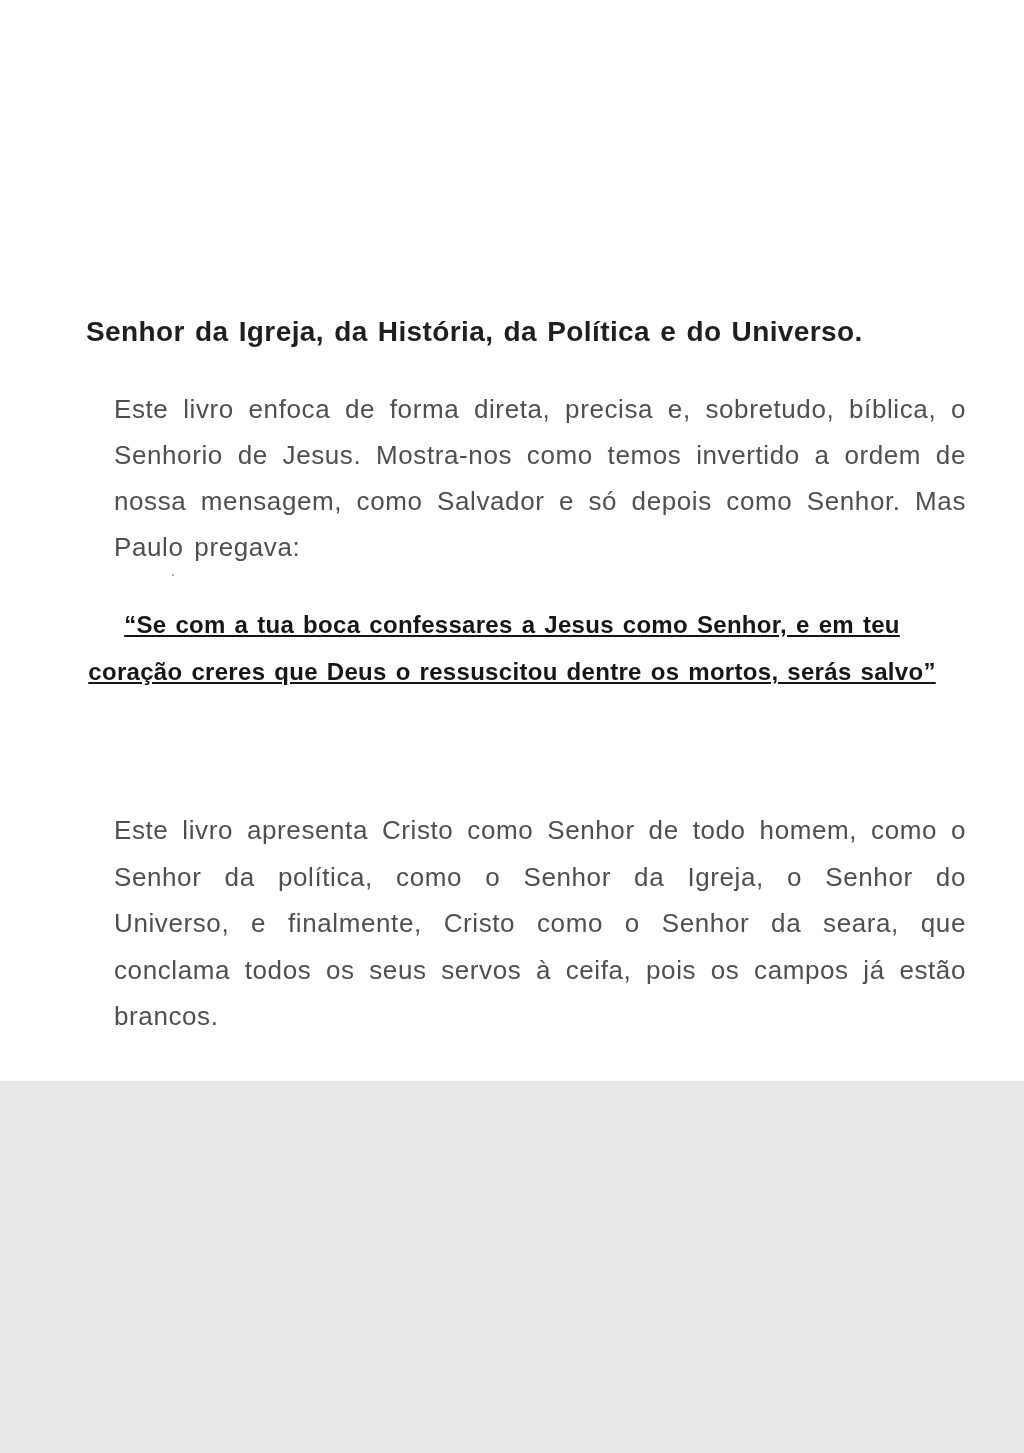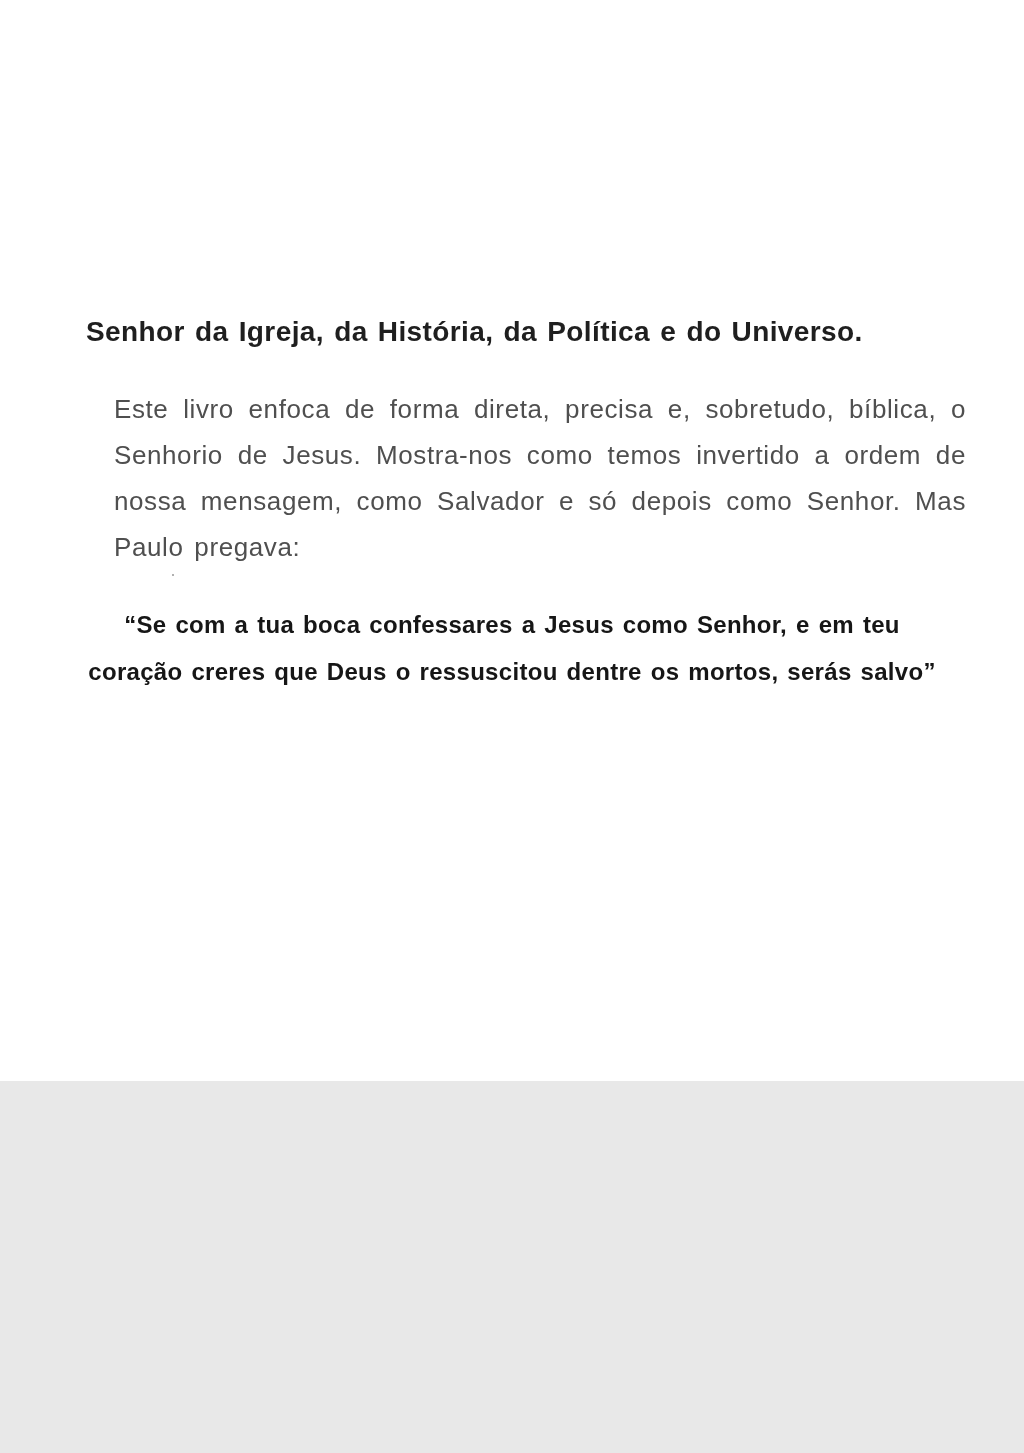--- a/index.html
+++ b/index.html
@@ -34,21 +34,21 @@
     margin-left:28px;
   }
   .p1{top:360px;}
   .p2{top:781px;line-height:46.5px;}
   .quote-block{
     position:absolute;left:78px;top:601px;width:868px;
     text-align:center;color:var(--quote-text);
   }
   .quote-block p{
     margin:0;font-size:24px;font-weight:700;line-height:47px;
-    letter-spacing:.3px;word-spacing:2px;
+    letter-spacing:.3px;word-spacing:2px;text-decoration:underline;
   }
   
   .barcode-block{position:absolute;left:127px;top:1236px;width:310px;}
   .isbn-label{
     margin:0 0 6px 33px;
     font-size:21px;font-weight:600;letter-spacing:.5px;
     color:#3c4049;
   }
   .barcode{position:relative;width:300px;height:108px;}
   .bars{position:absolute;left:18px;top:0;display:flex;align-items:flex-start;}
@@ -92,20 +92,21 @@
 <div class="page">
 
   <h1 class="title">Senhor da Igreja, da História, da Política e do Universo.</h1>
 
   <p class="body-par p1">Este livro enfoca de forma direta, precisa e, sobretudo, bíblica, o Senhorio de Jesus. Mostra-nos como temos invertido a ordem de nossa mensagem, como Salvador e só depois como Senhor. Mas Paulo pregava:</p>
 
   <div class="quote-block">
     <p>“Se com a tua boca confessares a Jesus como Senhor, e em teu coração creres que Deus o ressuscitou dentre os mortos, serás salvo”</p>
   </div>
 
+  <p class="body-par p2">Este livro apresenta Cristo como Senhor de todo homem, como o Senhor da política, como o Senhor da Igreja, o Senhor do Universo, e finalmente, Cristo como o Senhor da seara, que conclama todos os seus servos à ceifa, pois os campos já estão brancos.</p>
 
   <div class="barcode-block">
     <div class="barcode">
       <div class="bars" id="bars">
           <span class="module bar guard"></span>
           <span class="module guard"></span>
           <span class="module bar guard"></span>
           <span class="module"></span>
           <span class="module bar"></span>
           <span class="module bar"></span>

